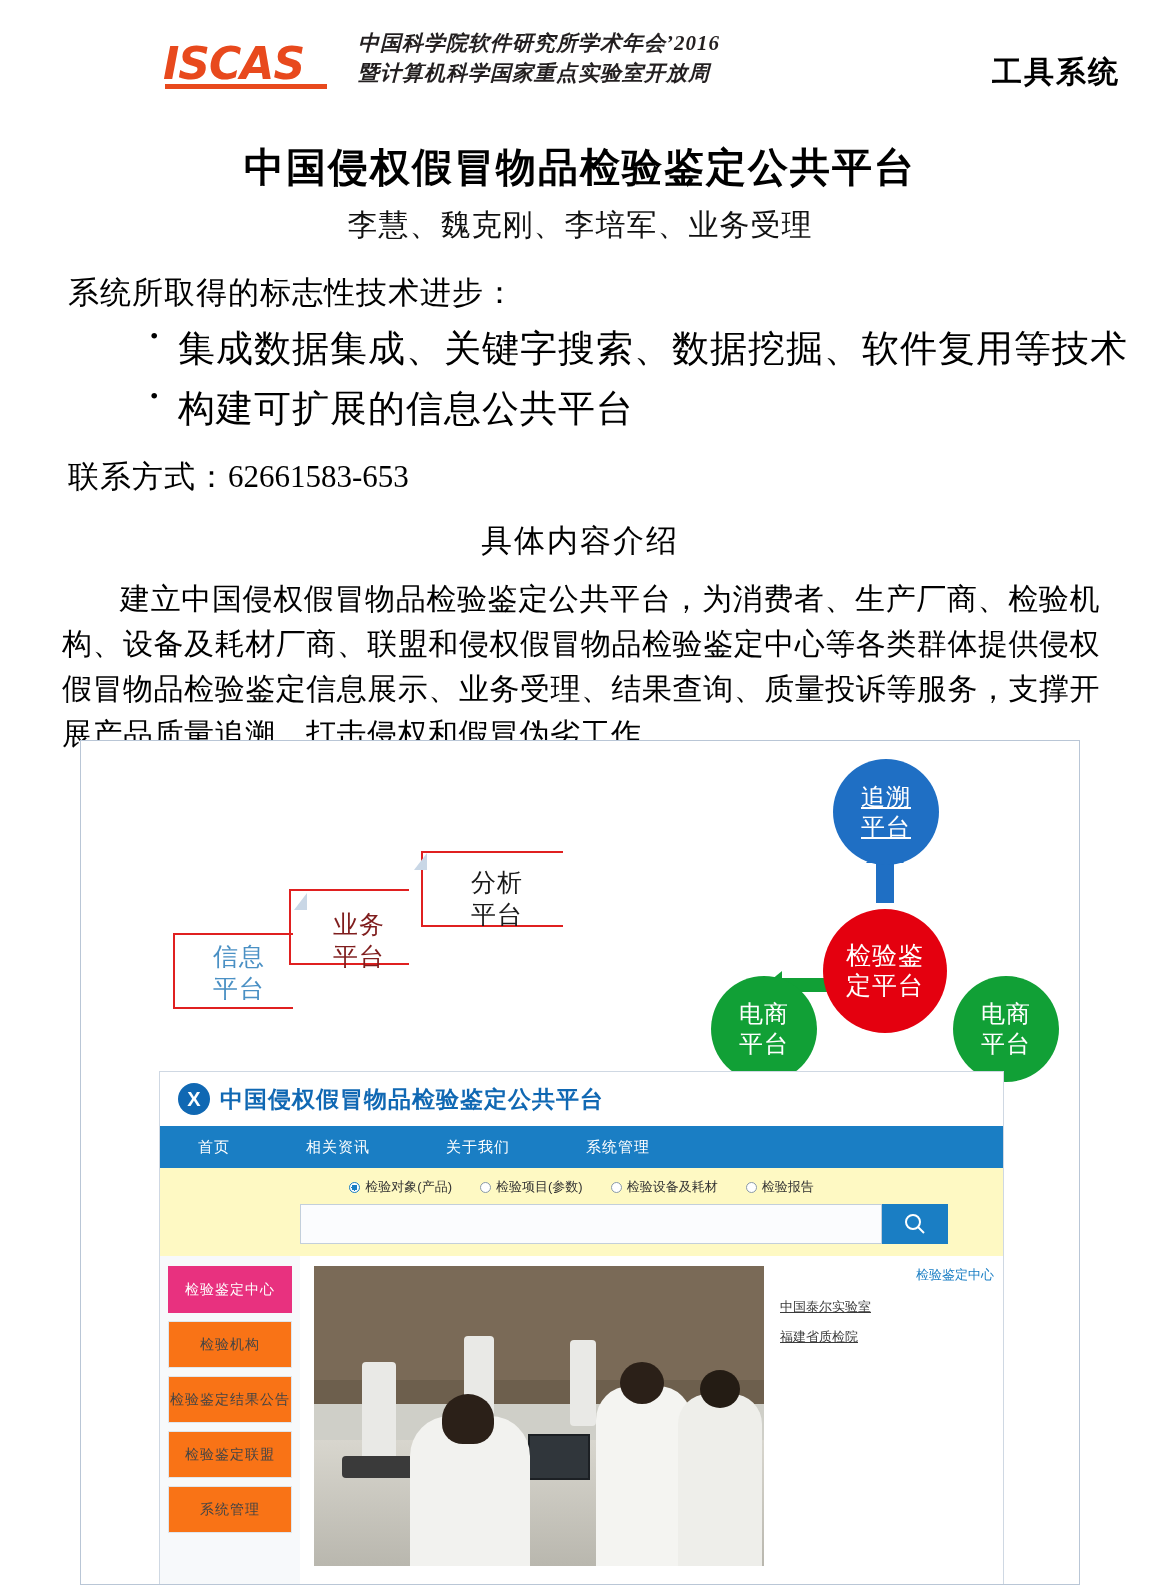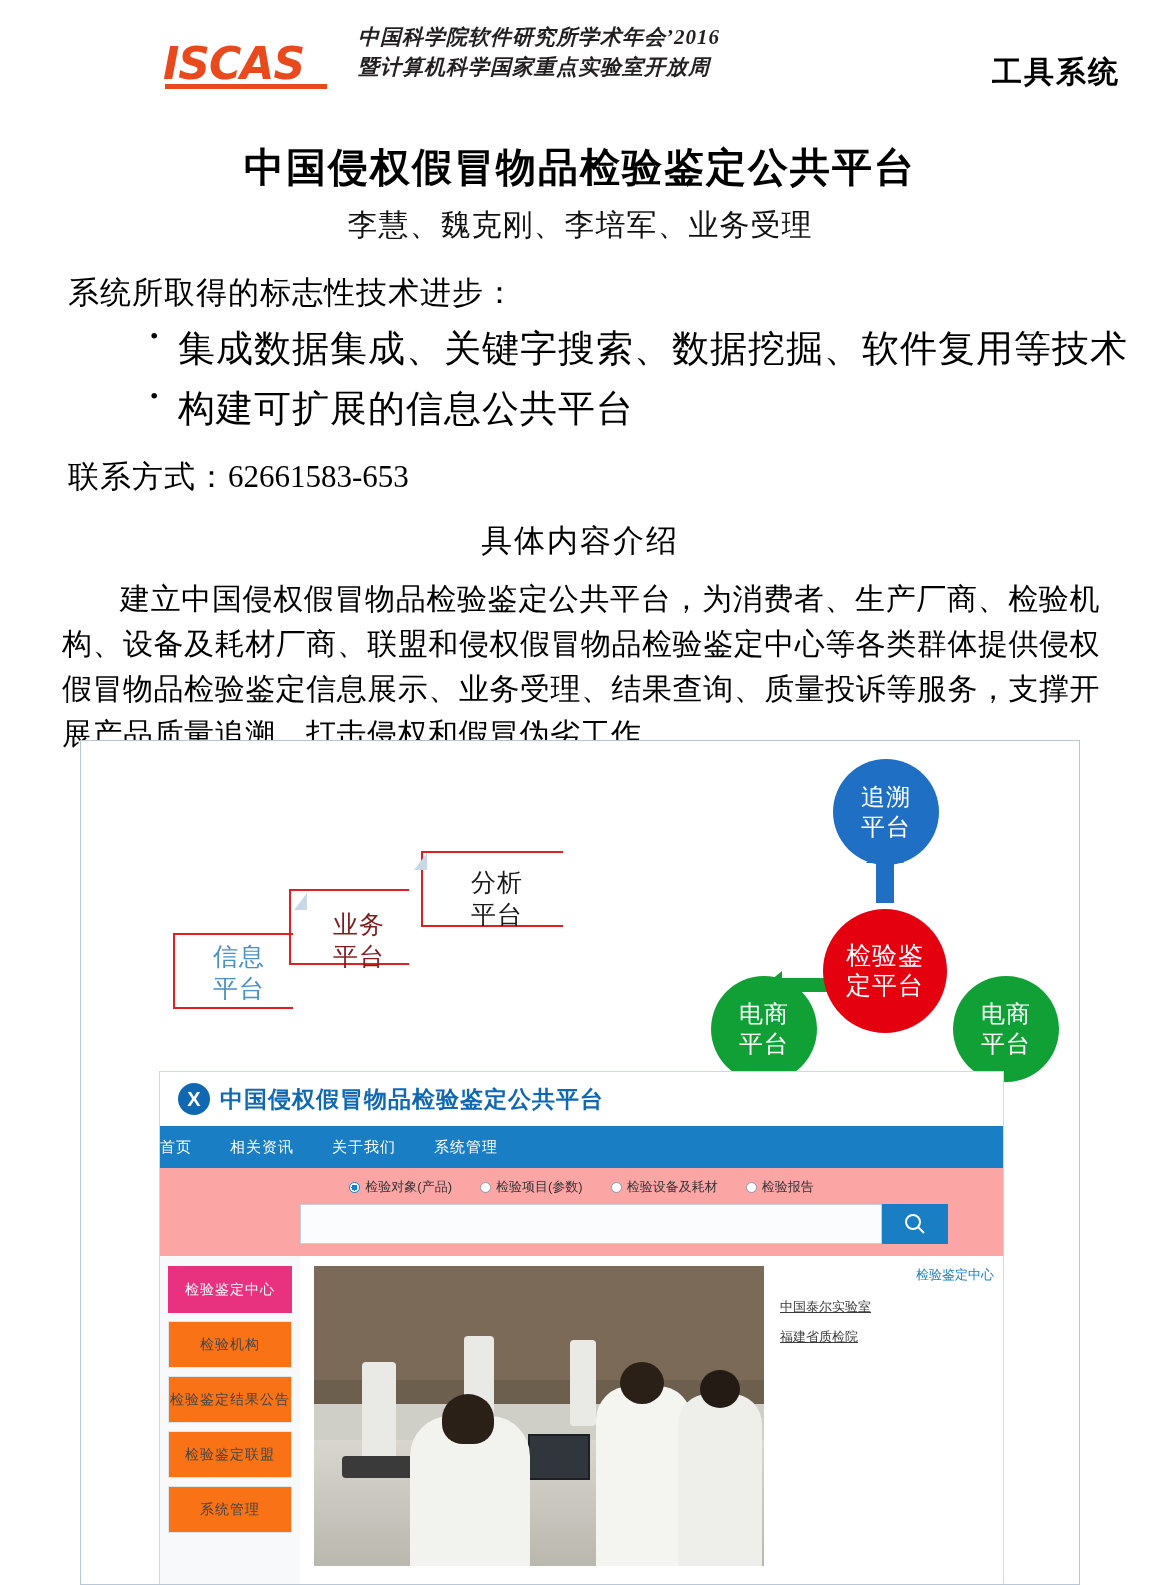--- a/index.html
+++ b/index.html
@@ -41,21 +41,21 @@
     position: absolute;
     left: 2px;
     top: 44px;
     width: 162px;
     height: 5px;
     background: #e8491d;
   }
   .header-cn {
     position: absolute;
     left: 358px;
-    top: 22px;
+    top: 28px;
     font-family: "Liberation Serif", serif;
     font-weight: bold;
     font-style: italic;
     font-size: 21px;
     line-height: 30px;
     color: #231f20;
     letter-spacing: 1px;
   }
   .header-right {
     position: absolute;
@@ -190,21 +190,21 @@
     color: #fff;
     font-size: 24px;
     line-height: 30px;
     text-align: center;
     display: flex;
     flex-direction: column;
     align-items: center;
     justify-content: center;
     letter-spacing: 1px;
   }
-  .c-trace  { left: 752px; top: 18px;  width: 106px; height: 106px; background: #1f6fc4; }
+  .c-trace  { left: 752px; top: 18px;  width: 106px; height: 106px; background: #1f6fc4; text-decoration: underline; }
   .c-center { left: 742px; top: 168px; width: 124px; height: 124px; background: #e4000f; font-size: 25px; }
   .c-ec1    { left: 630px; top: 235px; width: 106px; height: 106px; background: #11a036; }
   .c-ec2    { left: 872px; top: 235px; width: 106px; height: 106px; background: #11a036; }
 
   .blue-arrow {
     position: absolute;
     left: 795px; top: 120px;
     width: 18px; height: 42px;
     background: #1f6fc4;
   }
@@ -284,25 +284,26 @@
   }
   .site-nav {
     height: 42px;
     background: #1a7ec4;
     display: flex;
     align-items: center;
     color: #fff;
     font-size: 15px;
   }
   .site-nav .nav-item {
+    margin-left: 38px;
     margin-right: 38px;
     letter-spacing: 1px;
   }
   .site-search-bar {
-    background: #fca5a5;
+    background: #fef9c3;
     padding: 10px 0 12px 0;
   }
   .radio-row {
     display: flex;
     justify-content: center;
     font-size: 13px;
     color: #333;
     margin-bottom: 8px;
   }
   .radio-row .ritem {

